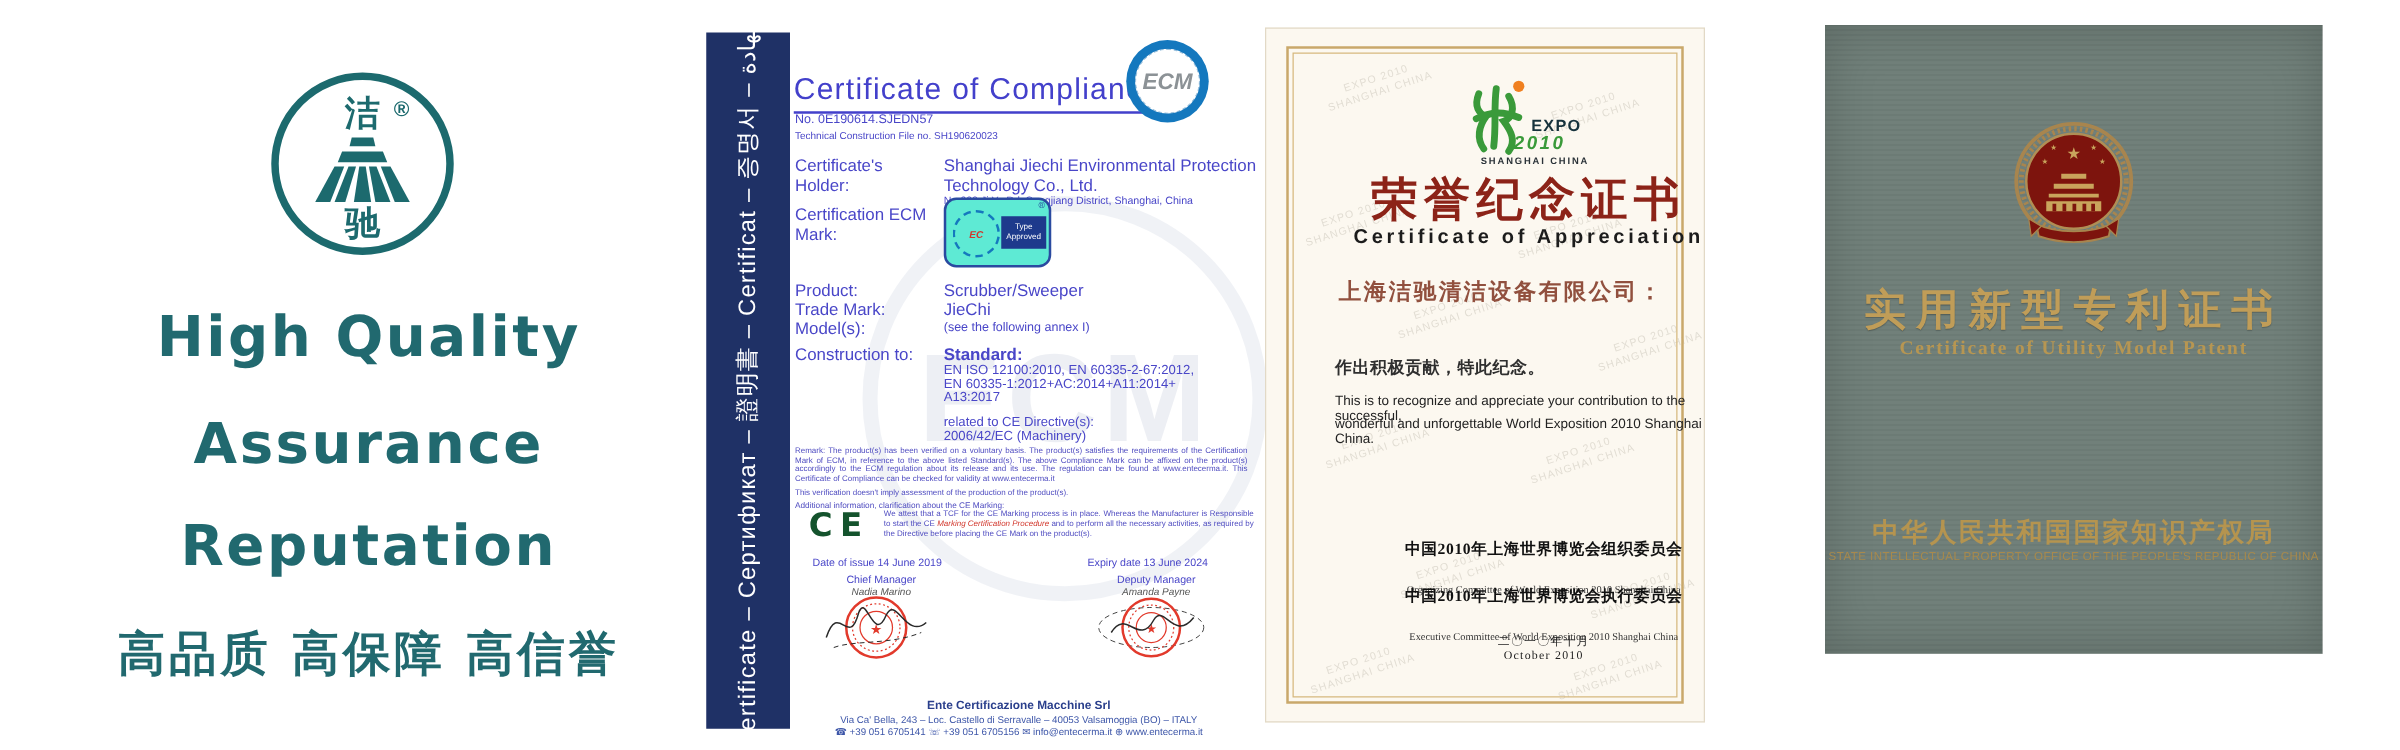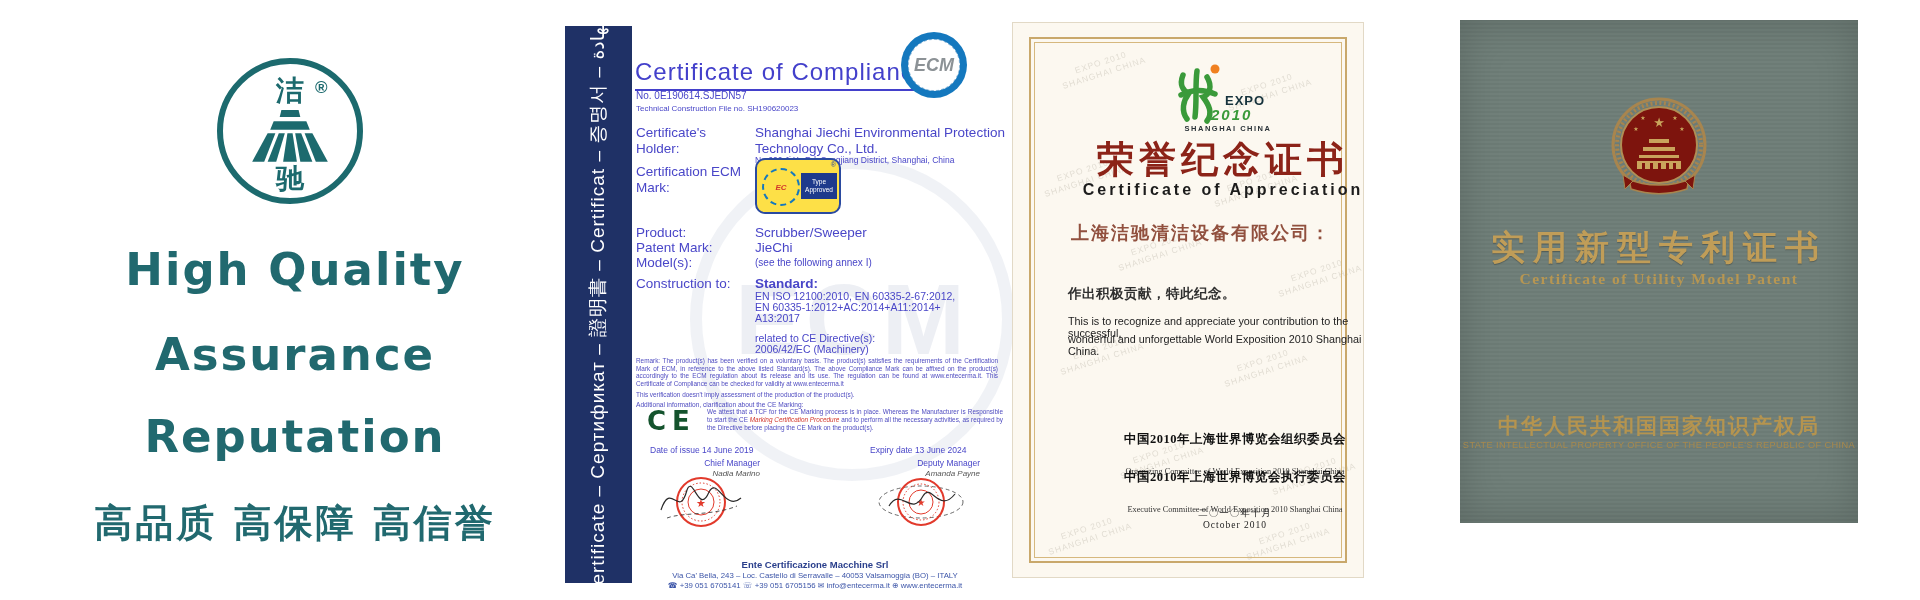--- a/index.html
+++ b/index.html
@@ -32,38 +32,38 @@
             background:#1478be;display:flex;align-items:center;justify-content:center;}
   .ecm-logo .inner{width:50px;height:50px;border-radius:50%;background:#fff;border:1px dashed #9fc3de;
             display:flex;align-items:center;justify-content:center;color:#8c9296;font-weight:bold;
             font-style:italic;font-size:18px;}
   .c2-no{position:absolute;left:71px;top:68px;color:#4946c8;font-size:10px;}
   .c2-tech{position:absolute;left:71px;top:82px;color:#4946c8;font-size:8px;}
   .c2-label{position:absolute;left:71px;width:112px;color:#4946c8;font-size:13.5px;line-height:1.2;}
   .c2-val{position:absolute;left:190px;width:250px;color:#4946c8;font-size:13.5px;line-height:1.15;}
   .c2-small{font-size:8.5px;}
   .badge{position:absolute;left:190px;top:136px;width:86px;height:56px;border:2.5px solid #2a4aa0;
-         border-radius:10px;background:#fde047;box-sizing:border-box;}
+         border-radius:10px;background:#5eead4;box-sizing:border-box;}
   .badge .mini{position:absolute;left:5px;top:8px;width:34px;height:34px;border:2px dashed #1478be;
          border-radius:50%;display:flex;align-items:center;justify-content:center;
          color:#d2372c;font-size:8px;font-weight:bold;font-style:italic;}
   .badge .chip{position:absolute;left:44px;top:13px;width:36px;height:26px;background:#1e3a8c;color:#fff;
          font-size:6.5px;display:flex;align-items:center;justify-content:center;text-align:center;line-height:1.2;}
   .badge .reg{position:absolute;right:3px;top:1px;color:#26479e;font-size:7px;}
   .c2-remark{position:absolute;left:71px;top:335px;width:362px;color:#4f4cc0;font-size:6.4px;
              line-height:1.18;text-align:justify;}
   .c2-note{position:absolute;left:71px;top:369px;color:#4f4cc0;font-size:6.4px;}
   .c2-addl{position:absolute;left:71px;top:379px;color:#4f4cc0;font-size:6.6px;}
   .ce{position:absolute;left:82px;top:384px;color:#14532d;font-size:26px;font-weight:bold;letter-spacing:6px;
       font-family:"DejaVu Sans",sans-serif;}
   .ce-note{position:absolute;left:142px;top:386px;width:296px;color:#4f4cc0;font-size:6.4px;
            line-height:1.25;text-align:justify;}
   .ce-note .red{color:#d2372c;font-style:italic;}
   .c2-date{position:absolute;top:423px;color:#4946c8;font-size:8.5px;}
-  .mgr{position:absolute;top:436px;width:110px;text-align:right;color:#4946c8;font-size:8.5px;line-height:1.25;}
+  .mgr{position:absolute;top:436px;width:110px;text-align:center;color:#4946c8;font-size:8.5px;line-height:1.25;}
   .mgr .nm{font-size:8px;font-style:italic;color:#555;}
   .stamp{position:absolute;width:96px;height:60px;}
   .c2-footer{position:absolute;left:60px;top:537px;width:380px;text-align:center;color:#2a3f8c;line-height:1.3;}
   .c2-footer .f1{font-size:9.5px;font-weight:bold;}
   .c2-footer .f2,.c2-footer .f3{font-size:7.8px;color:#3c55a8;}
   
   .cert3{position:absolute;left:1012px;top:22px;width:352px;height:556px;background:#fcf8f0;
          border:1px solid #e2d9c6;box-sizing:border-box;overflow:hidden;}
   .c3-frame-outer{position:absolute;left:16px;top:14px;right:16px;bottom:14px;border:2px solid #c9a86b;}
   .c3-frame-inner{position:absolute;left:21px;top:19px;right:21px;bottom:19px;border:1px solid #d6b87e;}
@@ -150,21 +150,21 @@
 
     <div class="c2-label" style="top:142px">Certification ECM Mark:</div>
     <div class="badge">
       <div class="mini">EC</div>
       <div class="chip">Type Approved</div>
       <div class="reg">®</div>
     </div>
 
     <div class="c2-label" style="top:203px">Product:</div>
     <div class="c2-val" style="top:203px">Scrubber/Sweeper</div>
-    <div class="c2-label" style="top:218px">Patent Mark:</div>
+    <div class="c2-label" style="top:218px">Trade Mark:</div>
     <div class="c2-val" style="top:218px">JieChi</div>
     <div class="c2-label" style="top:233px">Model(s):</div>
     <div class="c2-val" style="top:235px;font-size:10px">(see the following annex I)</div>
 
     <div class="c2-label" style="top:254px">Construction to:</div>
     <div class="c2-val" style="top:254px;font-weight:bold">Standard:</div>
     <div class="c2-val" style="top:268px;font-size:10.5px">EN ISO 12100:2010, EN 60335-2-67:2012,</div>
     <div class="c2-val" style="top:279px;font-size:10.5px">EN 60335-1:2012+AC:2014+A11:2014+</div>
     <div class="c2-val" style="top:290px;font-size:10.5px">A13:2017</div>
     <div class="c2-val" style="top:310px;font-size:10.5px">related to CE Directive(s):</div>

